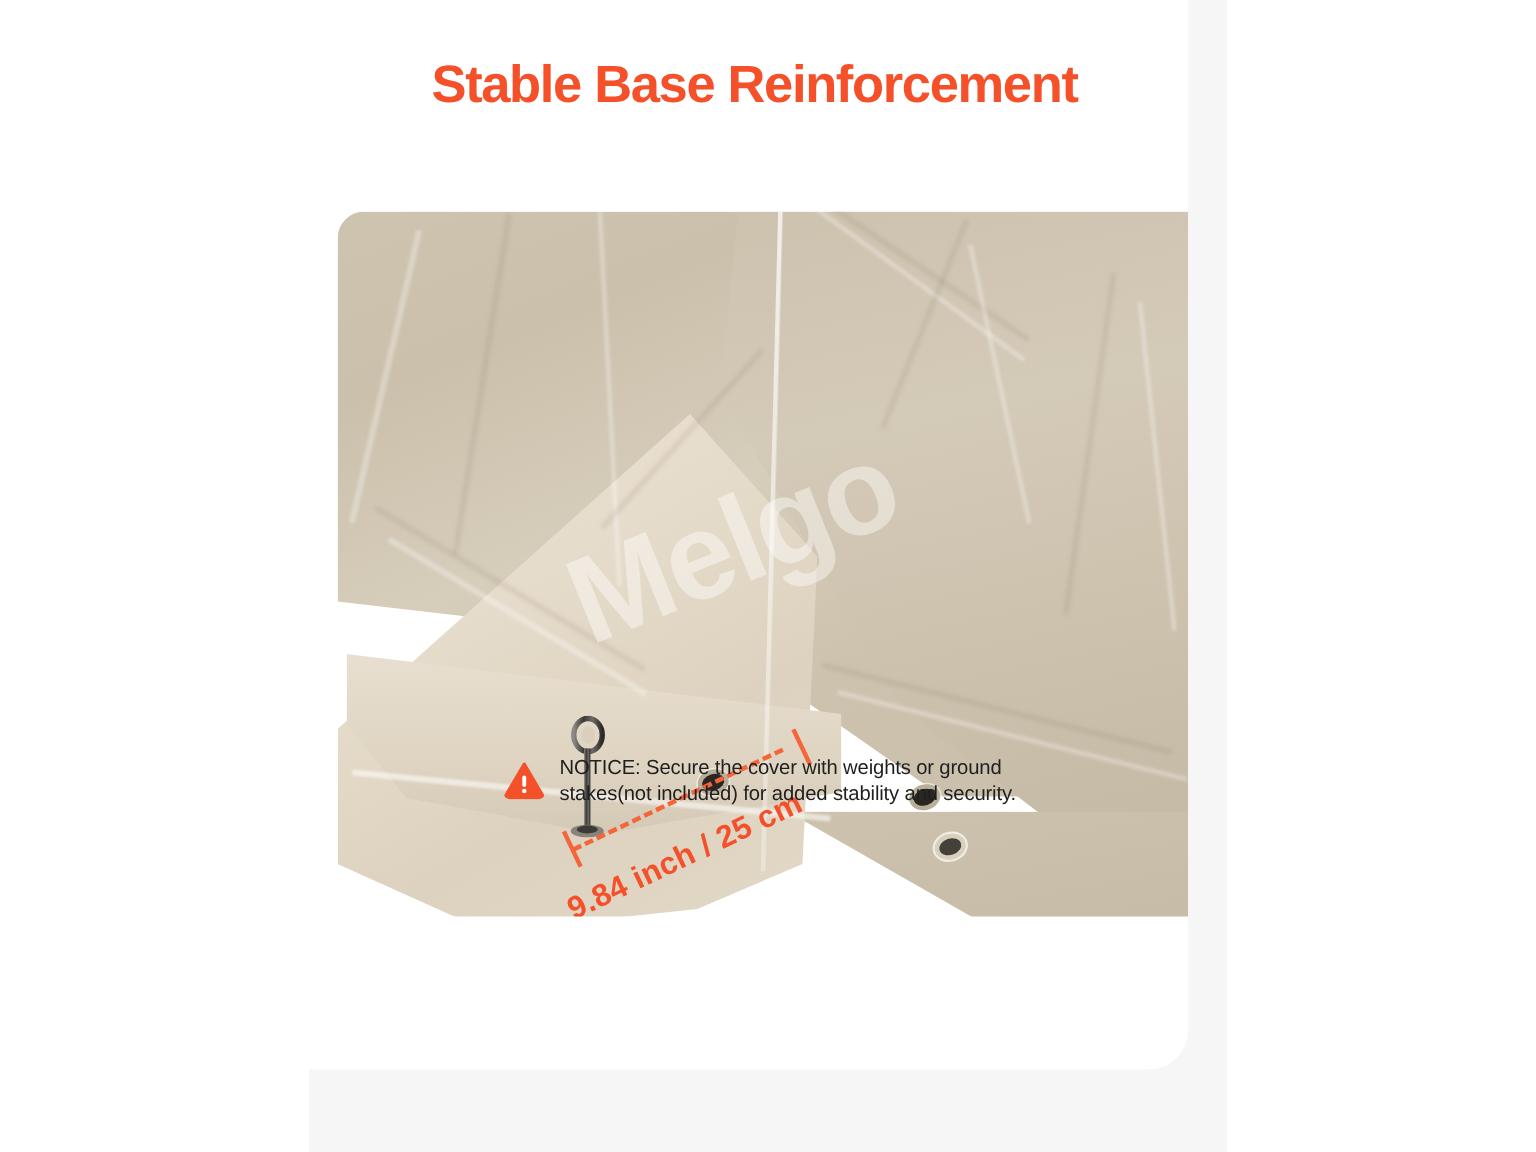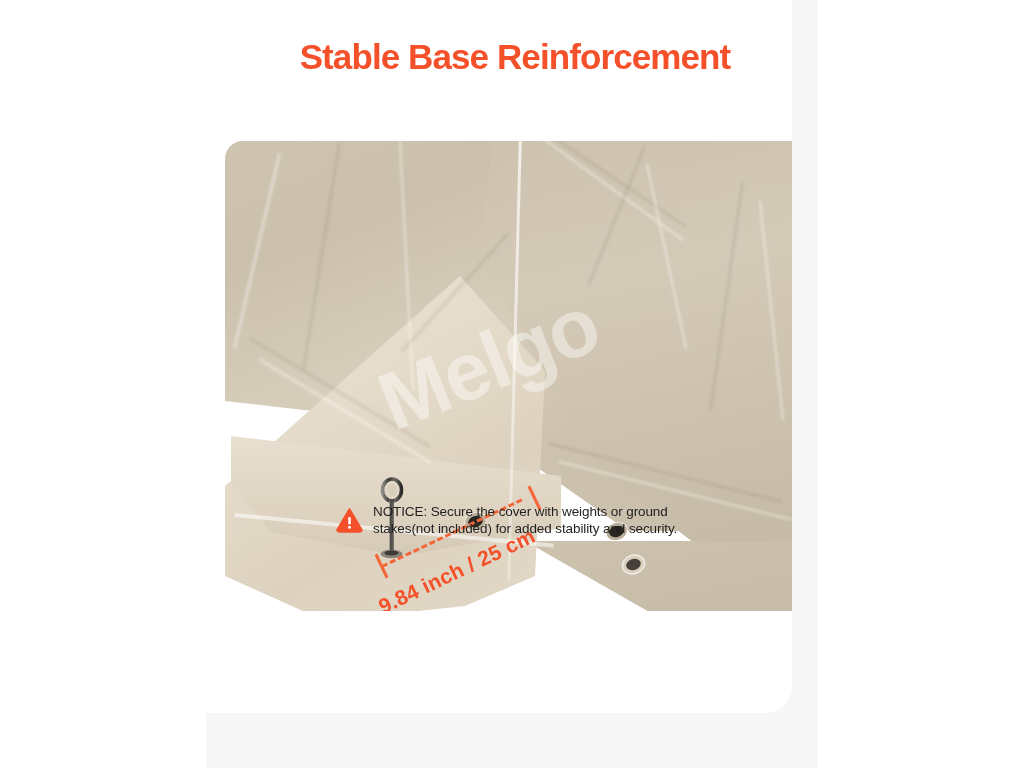--- a/index.html
+++ b/index.html
@@ -41,21 +41,21 @@
     height: 713px;
     background: #ffffff;
     border-bottom-right-radius: 26px;
     border-bottom-left-radius: 0px;
     overflow: hidden;
   }
 
   
   #title {
     position: absolute;
-    left: 16px;
+    left: 4px;
     top: 37px;
     width: 586px;
     text-align: center;
     font-size: 35px;
     font-weight: bold;
     letter-spacing: -0.9px;
     color: #f4502a;
     white-space: nowrap;
   }
   #subtitle {

